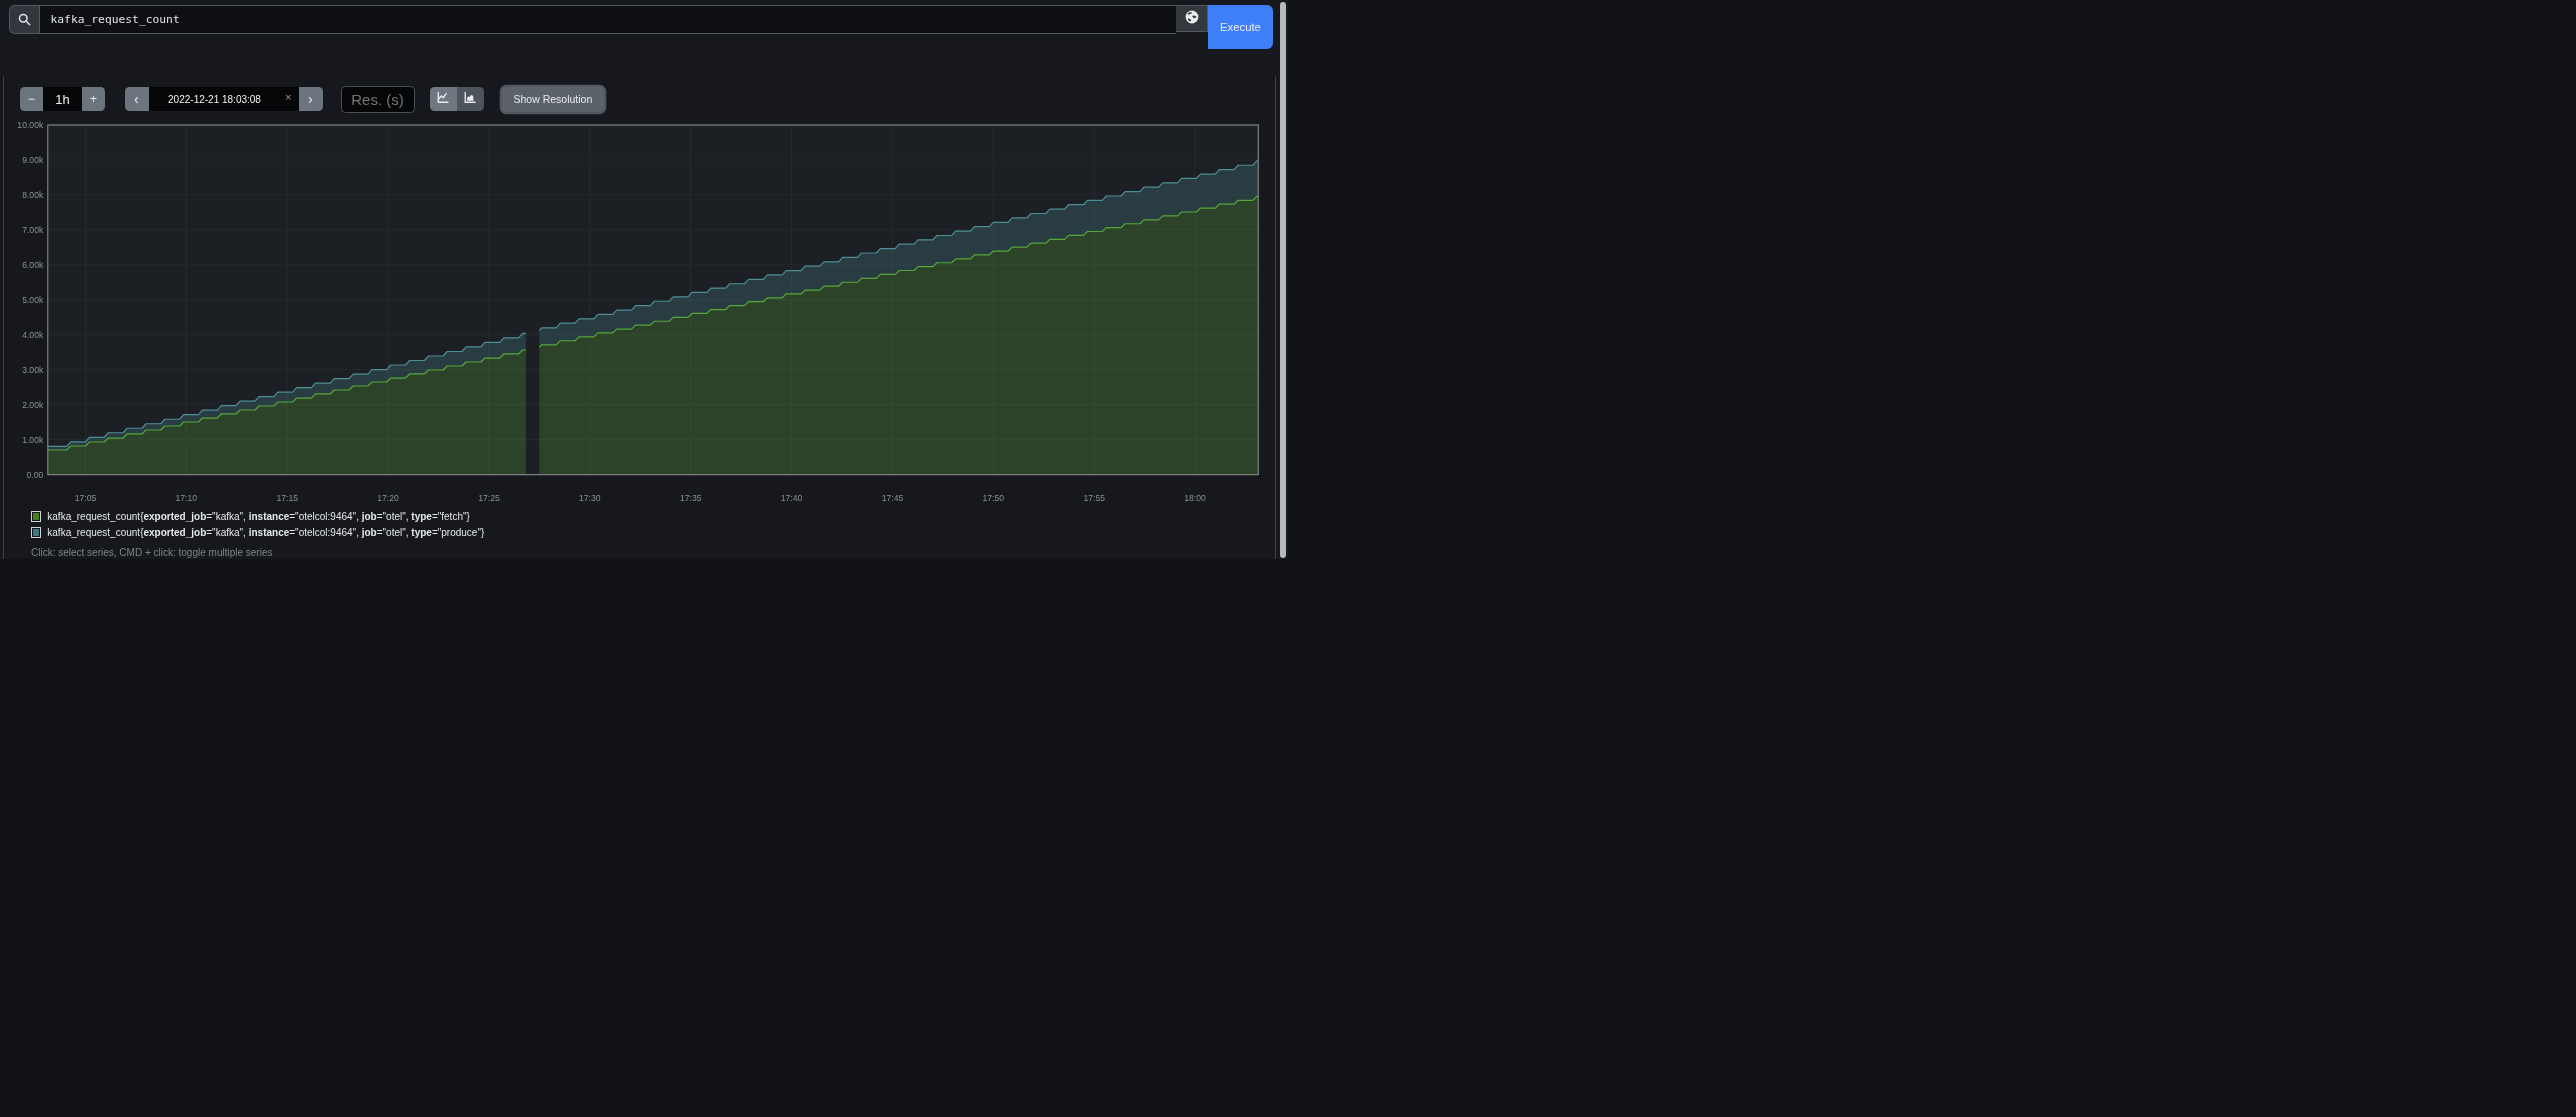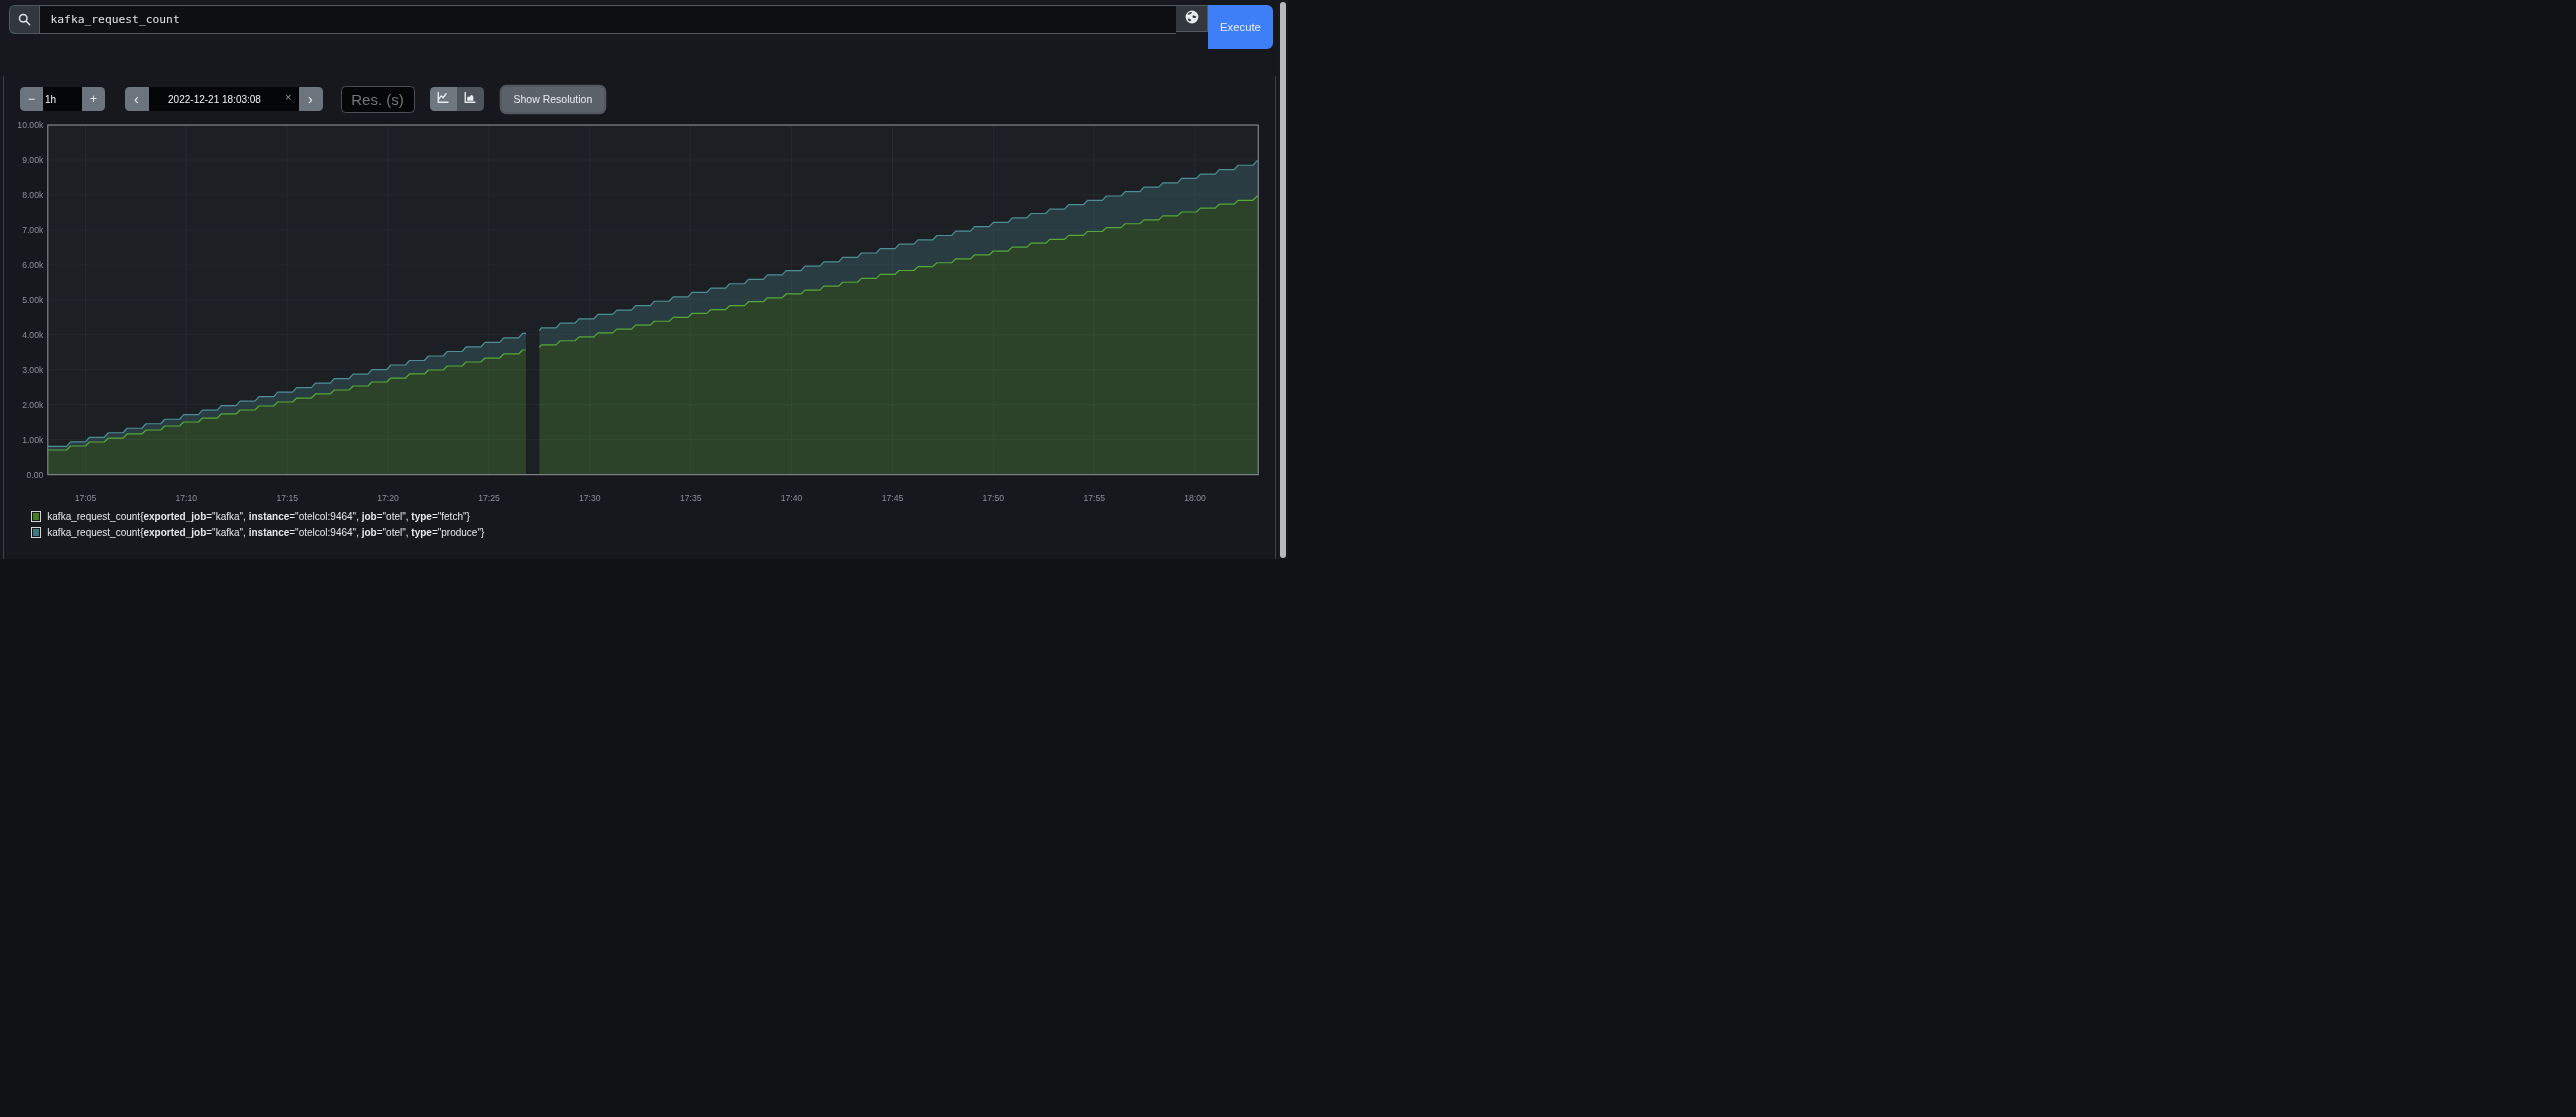--- a/index.html
+++ b/index.html
@@ -28,21 +28,21 @@
   
   .panel{position:absolute;left:3px;top:76px;width:1271px;height:483px;
          border-left:0.8px solid #3e4248;border-right:0.8px solid #3e4248;}
   
   .toolbar{display:flex;align-items:center;margin:10.5px 0 0 16px;height:25.6px;}
   .grp{display:flex;height:24px;border-radius:4.5px;overflow:hidden;}
   .btn-sec{background:#6c757d;color:#eceff1;border:none;font-size:12px;cursor:pointer;
            display:flex;align-items:center;justify-content:center;}
   .range-grp .btn-sec{width:23px;}
   .range-input{width:35px;background:#050608;border:none;outline:none;color:#f2f3f4;
-               text-align:left;font-size:10px;font-family:"Liberation Sans",sans-serif;}
+               text-align:center;font-size:13px;font-family:"Liberation Sans",sans-serif;}
   .time-grp{margin-left:19.5px;}
   .time-grp .btn-sec{width:24px;font-size:14.3px;padding-bottom:1.5px;}
   .time-box{position:relative;width:150px;background:#050608;display:flex;align-items:center;}
   .time-input{width:100%;background:transparent;border:none;outline:none;color:#f2f3f4;
               text-align:center;font-size:10px;padding-right:20px;font-family:Liberation Sans, sans-serif;}
   .time-clear{position:absolute;right:6.8px;top:3.8px;color:#969ca3;font-size:11.3px;cursor:pointer;}
   .res-input{margin-left:18px;width:68px;height:22.6px;background:#050608;border:0.8px solid #4a4f55;
              border-radius:4.5px;color:#8b9197;text-align:center;font-size:15px;outline:none;
              font-family:Liberation Sans, sans-serif;}
   .toggle-grp{margin-left:15px;}
@@ -198,20 +198,21 @@
       <div>
           <div class="legend-item">
             <span class="swatch" style="background: rgb(71, 128, 31);"></span>
             <span class="legend-text">kafka_request_count{<b>exported_job</b>="kafka", <b>instance</b>="otelcol:9464", <b>job</b>="otel", <b>type</b>="fetch"}</span>
           </div>
           <div class="legend-item">
             <span class="swatch" style="background: rgb(62, 122, 128);"></span>
             <span class="legend-text">kafka_request_count{<b>exported_job</b>="kafka", <b>instance</b>="otelcol:9464", <b>job</b>="otel", <b>type</b>="produce"}</span>
           </div>
         </div>
+      <div class="legend-hint">Click: select series, CMD + click: toggle multiple series</div>
     </div>
   </div>
 
   <div class="scroll-track">
     <div class="scroll-thumb"></div>
   </div>
 </div>
 
 
 </body></html>

